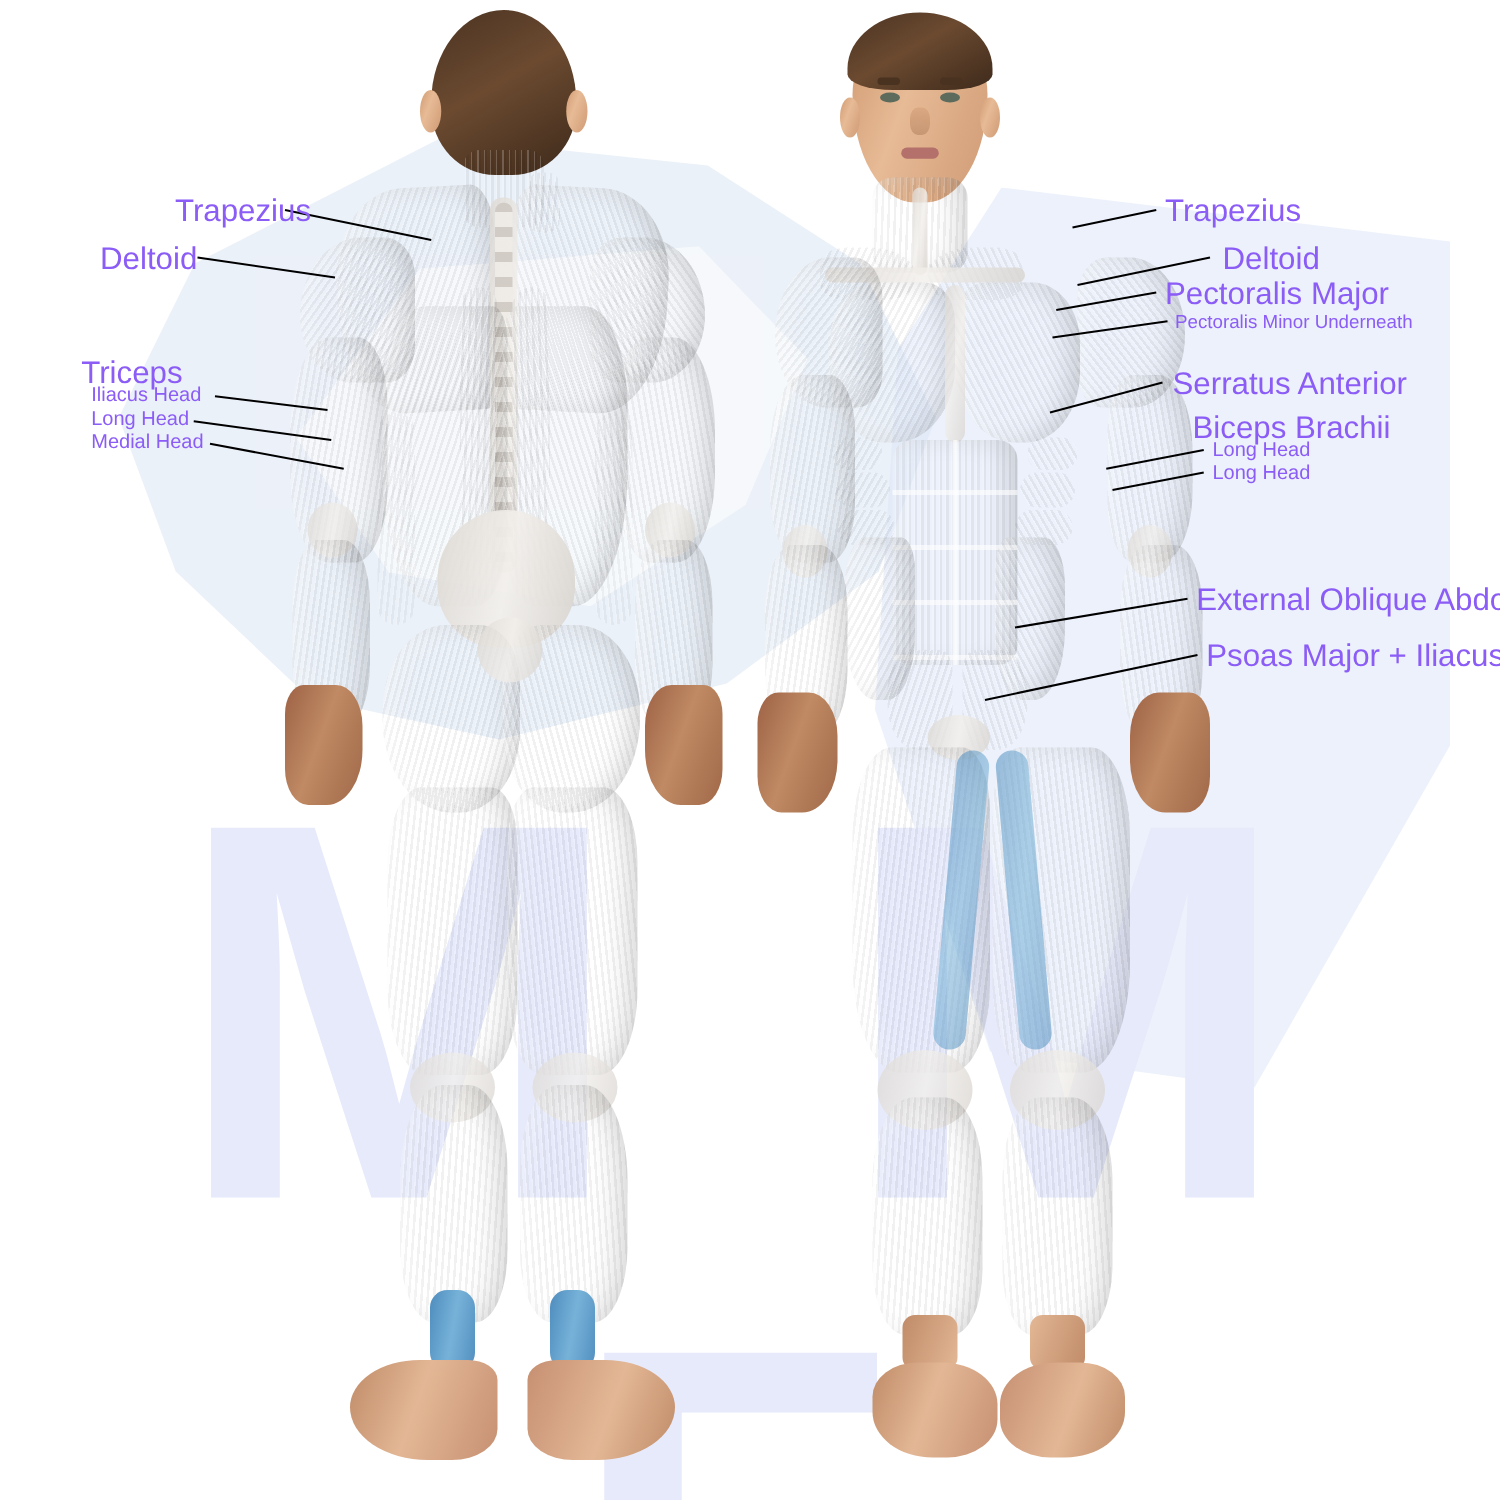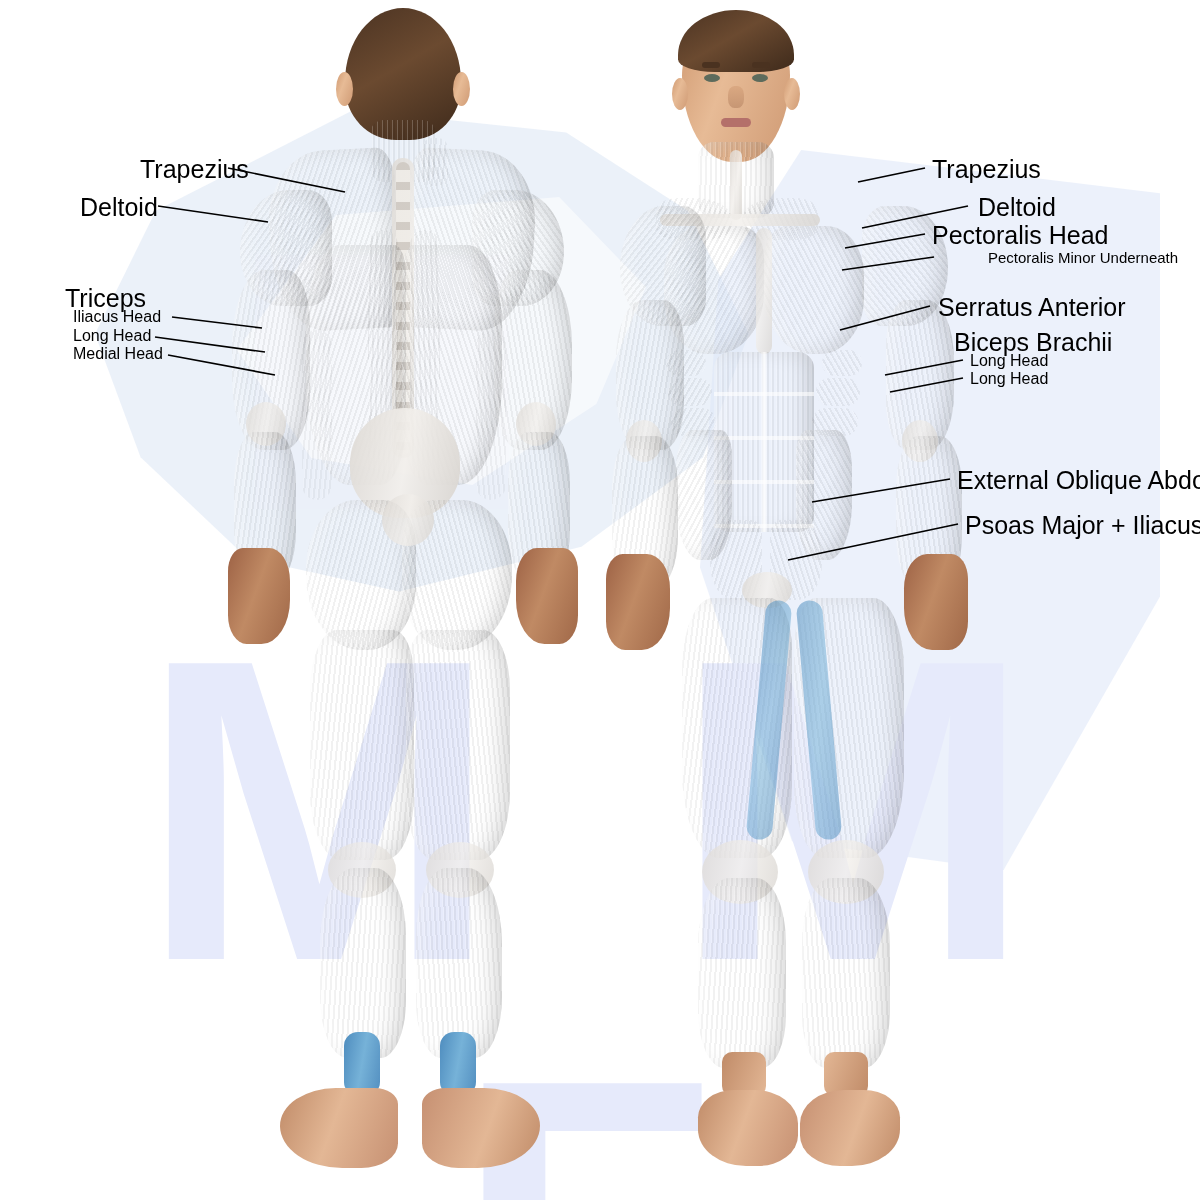--- a/index.html
+++ b/index.html
@@ -56,21 +56,21 @@
       var(--ang,78deg),
       rgba(255,255,255,0) 0 2px,
       rgba(255,255,255,.20) 2px 3px,
       rgba(0,0,0,.055) 3px 5px);
   }
   .sheen{box-shadow:inset 10px 0 26px -10px rgba(255,255,255,.55),
                      inset -12px 0 26px -10px rgba(0,0,0,.22);}
 
   
   .lbl{
-    position:absolute;color:#000000;white-space:nowrap;
+    position:absolute;color:#8b5cf6;white-space:nowrap;
     font-family:"Liberation Sans","DejaVu Sans",sans-serif;
   }
   .lbl.big  {font-size:25px;}
   .lbl.small{font-size:16px;}
   .lbl.tiny {font-size:15px;}
   .lbl.rt{text-align:right;}
 
   svg.overlay{position:absolute;left:0;top:0;width:1200px;height:1200px;pointer-events:none;}
 </style>
 </head>
@@ -258,22 +258,22 @@
       <div class="lbl big" style="left: 140px; top: 155px; position: absolute;">Trapezius</div>
       <div class="lbl big" style="left: 80px; top: 193px; position: absolute;">Deltoid</div>
       <div class="lbl big" style="left: 65px; top: 284px; position: absolute;">Triceps</div>
       <div class="lbl small" style="left: 73px; top: 308px; position: absolute;">Iliacus Head</div>
       <div class="lbl small" style="left: 73px; top: 327px; position: absolute;">Long Head</div>
       <div class="lbl small" style="left: 73px; top: 345px; position: absolute; text-align: center;">Medial Head</div>
     </div>
   <div id="labels-right">
       <div class="lbl big rt" style="left: 932px; top: 155px; position: absolute;">Trapezius</div>
       <div class="lbl big rt" style="left: 978px; top: 193px; position: absolute;">Deltoid</div>
-      <div class="lbl big rt" style="left: 932px; top: 221px; position: absolute;">Pectoralis Head</div>
-      <div class="lbl tiny rt" style="left: 988px; top: 249px; position: absolute;">Pectoralis Minor Underneath</div>
+      <div class="lbl big rt" style="left: 932px; top: 221px; position: absolute;">Pectoralis Major</div>
+      <div class="lbl tiny rt" style="left: 940px; top: 249px; position: absolute;">Pectoralis Minor Underneath</div>
       <div class="lbl big rt" style="left: 938px; top: 293px; position: absolute;">Serratus Anterior</div>
       <div class="lbl big rt" style="left: 954px; top: 328px; position: absolute;">Biceps Brachii</div>
       <div class="lbl small rt" style="left: 970px; top: 352px; position: absolute;">Long Head</div>
       <div class="lbl small rt" style="left: 970px; top: 370px; position: absolute;">Long Head</div>
       <div class="lbl big rt" style="left: 957px; top: 466px; position: absolute;">External Oblique Abdominis</div>
       <div class="lbl big rt" style="left: 965px; top: 511px; position: absolute;">Psoas Major + Iliacus</div>
     </div>
 
 </div>
 

